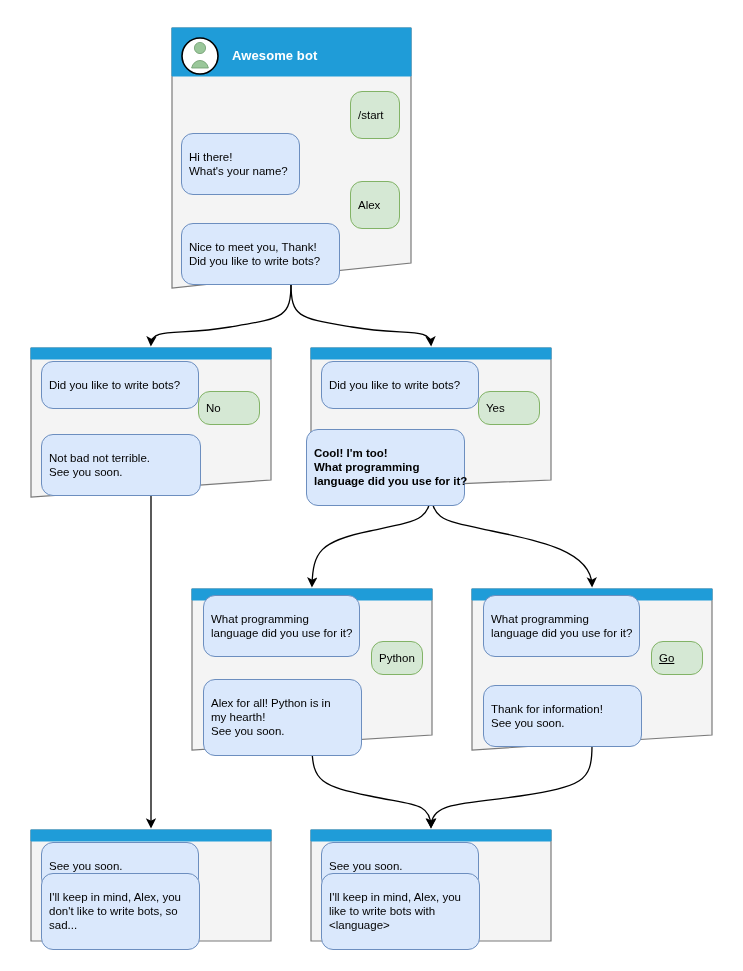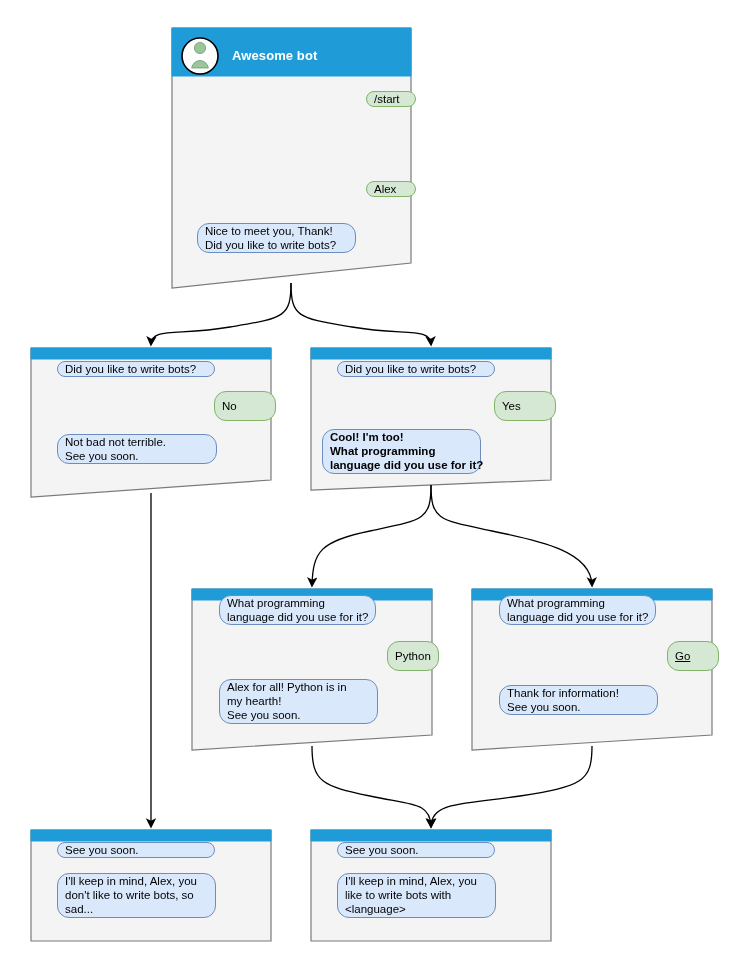--- a/index.html
+++ b/index.html
@@ -1,20 +1,20 @@
 <!DOCTYPE html>
 <html><head>
 <meta charset="utf-8">
 <style>
   html,body{margin:0;padding:0;background:#ffffff;}
   body{width:743px;height:971px;font-family:"Liberation Sans",sans-serif;overflow:hidden;}
   #stage{position:relative;width:743px;height:856px;}
   svg.layer{position:absolute;left:0;top:0;width:743px;height:971px;}
-  .bubble{position:absolute;box-sizing:border-box;border-radius:12px;padding:0 7px;
-          font-size:11.5px;line-height:14.2px;color:#000000;white-space:pre;margin-left:16px;}
+  .bubble{position:absolute;box-sizing:border-box;border-radius:12px;padding:16px 7px;
+          font-size:11.5px;line-height:14.2px;color:#000000;white-space:pre;}
   .bubble.bot{background:#dae8fc;border:1px solid #6c8ebf;}
   .bubble.user{background:#d5e8d4;border:1px solid #82b366;}
   .title{position:absolute;color:#ffffff;font-size:13px;font-weight:bold;letter-spacing:.1px;}
 </style>
 </head>
 <body>
 
 <div id="stage">
 
   <svg class="layer" viewBox="0 0 743 971">
@@ -74,20 +74,22 @@
       <path d="M431,485 C431,520 439,520 492,531 C542,541 591,552 592,585" marker-end="url(#arrow)"></path>
 
       <path d="M312,746 C312,782 322,786 370,796 C412,805 430,802 431,826" marker-end="url(#arrow)"></path>
       <path d="M592,746 C592,782 582,786 520,796 C460,805 432,802 431,826" marker-end="url(#arrow)"></path>
     </g>
   </svg>
 
   <div class="title" style="left:232px;top:48px;">Awesome bot</div>
 
   <div class="bubble user" style="left:350px;top:91px;width:50px;">/start</div>
+  <div class="bubble bot" style="left:181px;top:133px;width:119px;">Hi there!
+What's your name?</div>
   <div class="bubble user" style="left:350px;top:181px;width:50px;">Alex</div>
   <div class="bubble bot" style="left:181px;top:223px;width:159px;">Nice to meet you, Thank!
 Did you like to write bots?</div>
 
   <div class="bubble bot" style="left:41px;top:361px;width:158px;">Did you like to write bots?</div>
   <div class="bubble user" style="left:198px;top:391px;width:62px;height:30px;display:flex;align-items:center;">No</div>
   <div class="bubble bot" style="left:41px;top:434px;width:160px;">Not bad not terrible.
 See you soon.</div>
 
   <div class="bubble bot" style="left:321px;top:361px;width:158px;">Did you like to write bots?</div>

